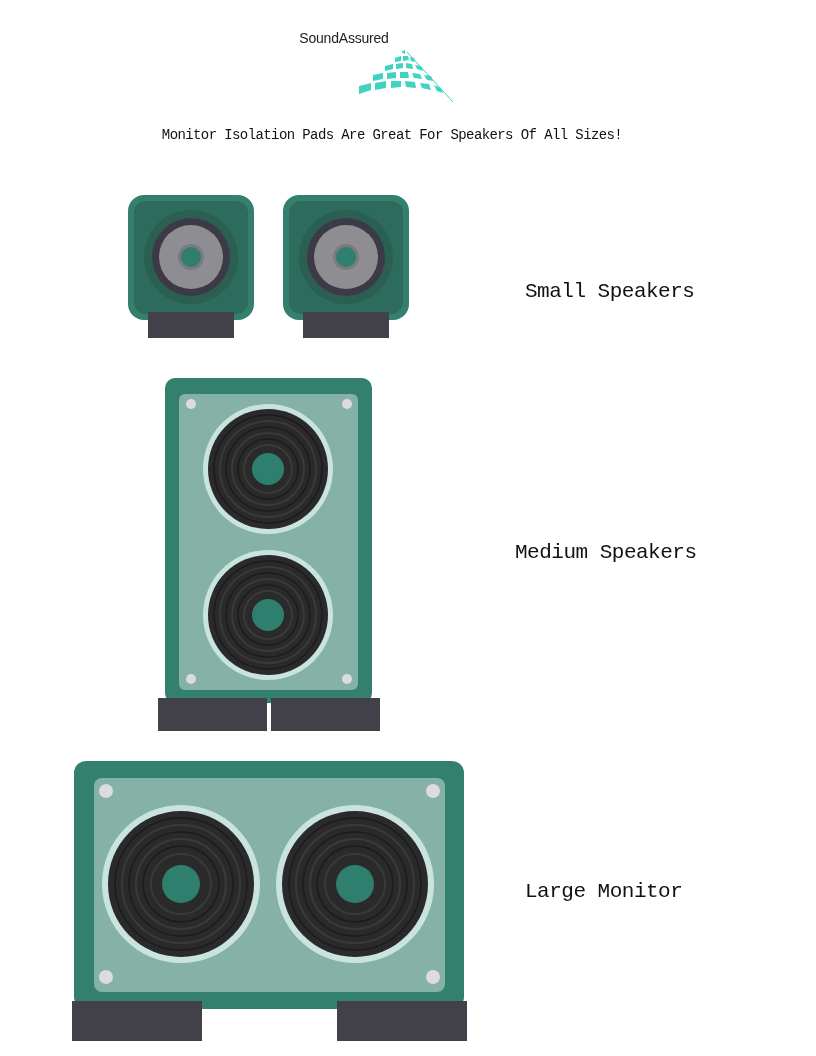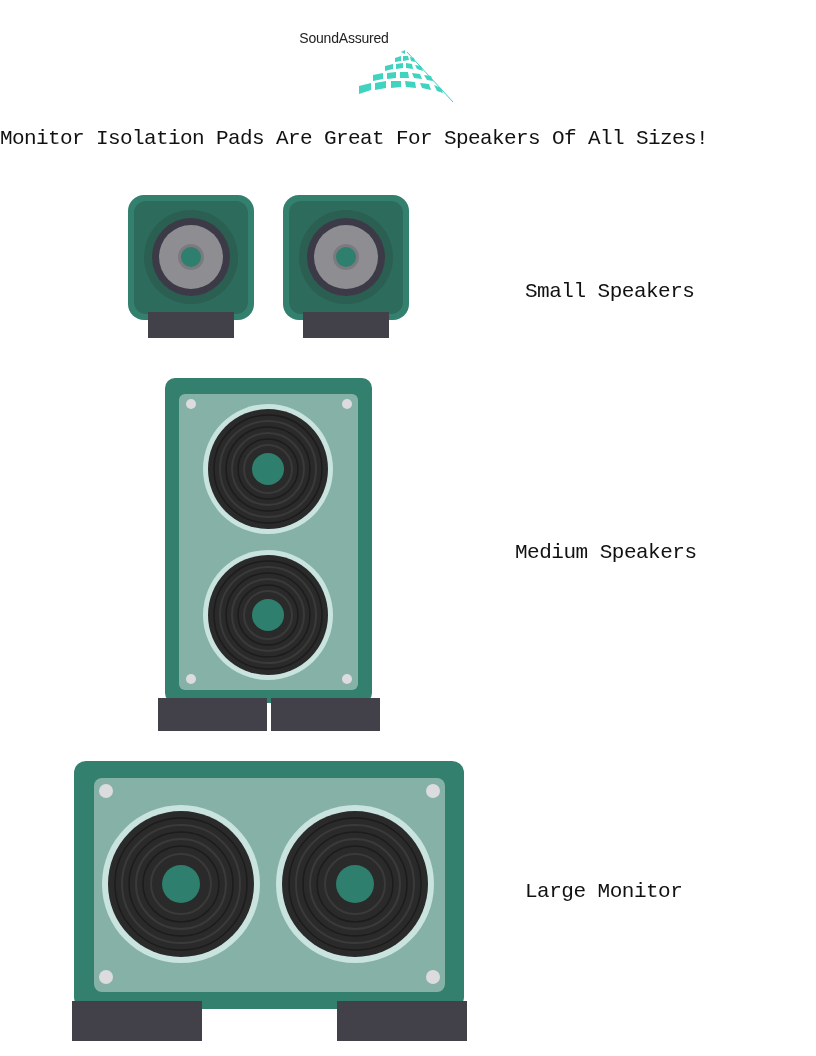--- a/index.html
+++ b/index.html
@@ -1,20 +1,20 @@
 <!DOCTYPE html>
 <html><head>
 <meta charset="utf-8">
 <style>
   html, body { margin:0; padding:0; background:#ffffff; }
   body { width:816px; height:1056px; position:relative; overflow:hidden; font-family:"Liberation Mono", "DejaVu Sans Mono", monospace; color:#1a1a1a; }
   .abs { position:absolute; }
   .logo-text { left:0; width:688px; top:30px; text-align:center; font-family:"Liberation Sans", sans-serif; font-size:14px; color:#222; letter-spacing:-0.2px; }
   .logo-mark { left:355px; top:48px; }
-  .headline { left:0; width:784px; top:127px; font-size:21px; letter-spacing:-0.6px; color:#111; }
+  .headline { left:0; width:784px; top:127px; text-align:center; font-size:14px; letter-spacing:-0.6px; color:#111; }
   .label { font-size:21px; color:#111; letter-spacing:-0.5px; white-space:nowrap; }
 </style>
 </head>
 <body>
 
 <div class="abs logo-text">SoundAssured</div>
 <div class="abs logo-mark">
   <svg width="100" height="56" viewBox="0 0 100 56">
     <g fill="#3fd3c0">
       <polygon points="46,4 50,2 50,6"></polygon>

